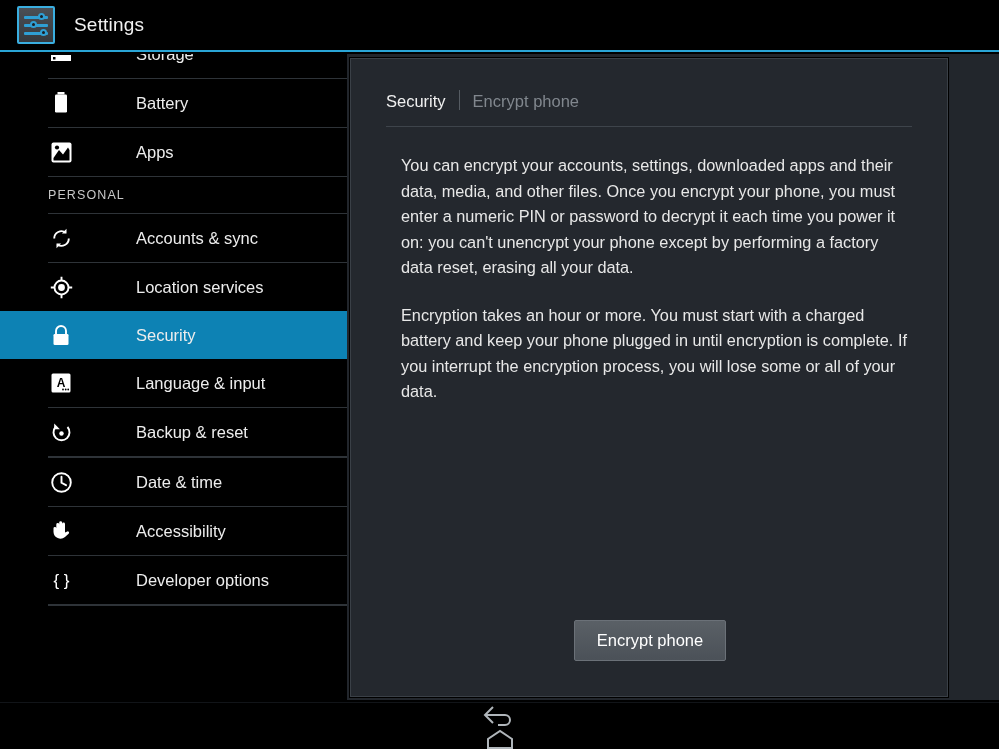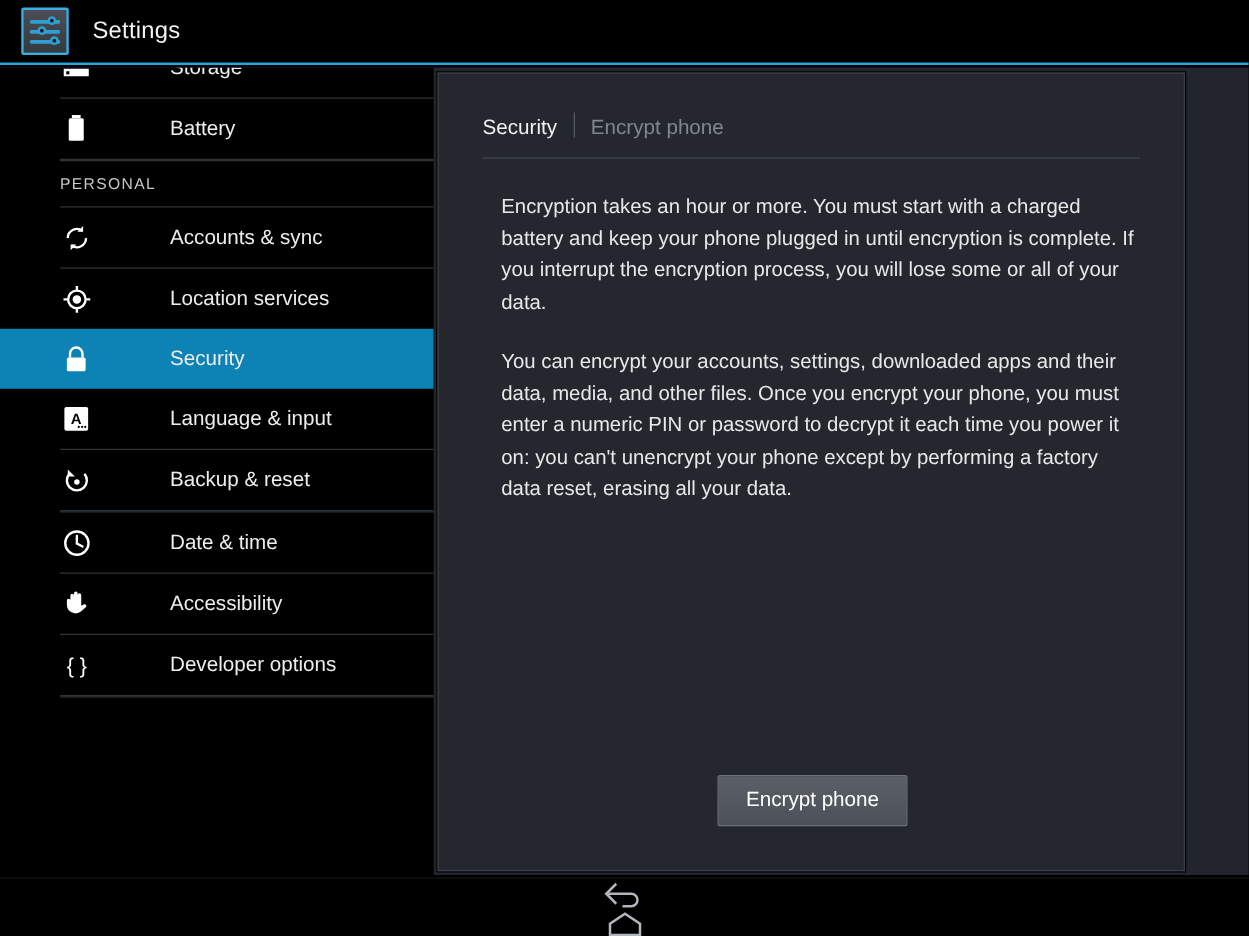--- a/index.html
+++ b/index.html
@@ -272,20 +272,30 @@
             <div class="s-row">
               <span class="s-icon">
                 <svg width="20" height="24" viewBox="0 0 20 24">
                   <rect x="6.5" y="1" width="7" height="2.5" fill="#fff"></rect>
                   <rect x="4" y="3.5" width="12" height="18" rx="1.2" fill="#fff"></rect>
                 </svg>
               </span>
               <span class="s-label">Battery</span>
             </div>
             <div class="s-div"></div>
+            <div class="s-row">
+              <span class="s-icon">
+                <svg width="23" height="23" viewBox="0 0 23 23">
+                  <rect x="1.5" y="1.5" width="20" height="20" rx="2" fill="#fff"></rect>
+                  <path d="M3.5 17 L9 9 L13 13.5 L18 6.5 L19.5 9 V19.5 H3.5 Z" fill="#000"></path>
+                  <circle cx="7" cy="6.5" r="2.1" fill="#000"></circle>
+                </svg>
+              </span>
+              <span class="s-label">Apps</span>
+            </div>
             <div class="s-div"></div>
             <div class="s-header">PERSONAL</div>
             <div class="s-div full"></div>
             <div class="s-row">
               <span class="s-icon">
                 <svg width="23" height="23" viewBox="0 0 23 23">
                   <path d="M4.2 11.5 a7.3 7.3 0 0 1 11.6 -5.9" stroke="#ffffff" fill="none" stroke-width="1.9"></path>
                   <path d="M18.8 11.5 a7.3 7.3 0 0 1 -11.6 5.9" stroke="#ffffff" fill="none" stroke-width="1.9"></path>
                   <path d="M16.5 1.8 l0 4.6 l-4.6 0 Z" fill="#fff"></path>
                   <path d="M6.5 21.2 l0 -4.6 l4.6 0 Z" fill="#fff"></path>
@@ -373,22 +383,22 @@
   </div>
 
   <div id="panel">
     <div id="panel-header">
       <span id="crumb-current">Security</span>
       <span id="crumb-sep"></span>
       <span id="crumb-sub">Encrypt phone</span>
     </div>
     <div id="panel-rule"></div>
     <div id="panel-body">
+      <p>You can encrypt your accounts, settings, downloaded apps and their data, media, and other files. Once you encrypt your phone, you must enter a numeric PIN or password to decrypt it each time you power it on: you can't unencrypt your phone except by performing a factory data reset, erasing all your data.</p>
       <p>Encryption takes an hour or more. You must start with a charged battery and keep your phone plugged in until encryption is complete. If you interrupt the encryption process, you will lose some or all of your data.</p>
-      <p>You can encrypt your accounts, settings, downloaded apps and their data, media, and other files. Once you encrypt your phone, you must enter a numeric PIN or password to decrypt it each time you power it on: you can't unencrypt your phone except by performing a factory data reset, erasing all your data.</p>
     </div>
     <div id="btn-wrap">
       <button id="encrypt-button">Encrypt phone</button>
     </div>
   </div>
 
   <div id="navbar">
     <div class="nav-btn">
       <svg width="34" height="24" viewBox="0 0 34 24">
         <path d="M10 4 L2 12 L10 20" fill="none" stroke="#b0b6bb" stroke-width="2"></path>

